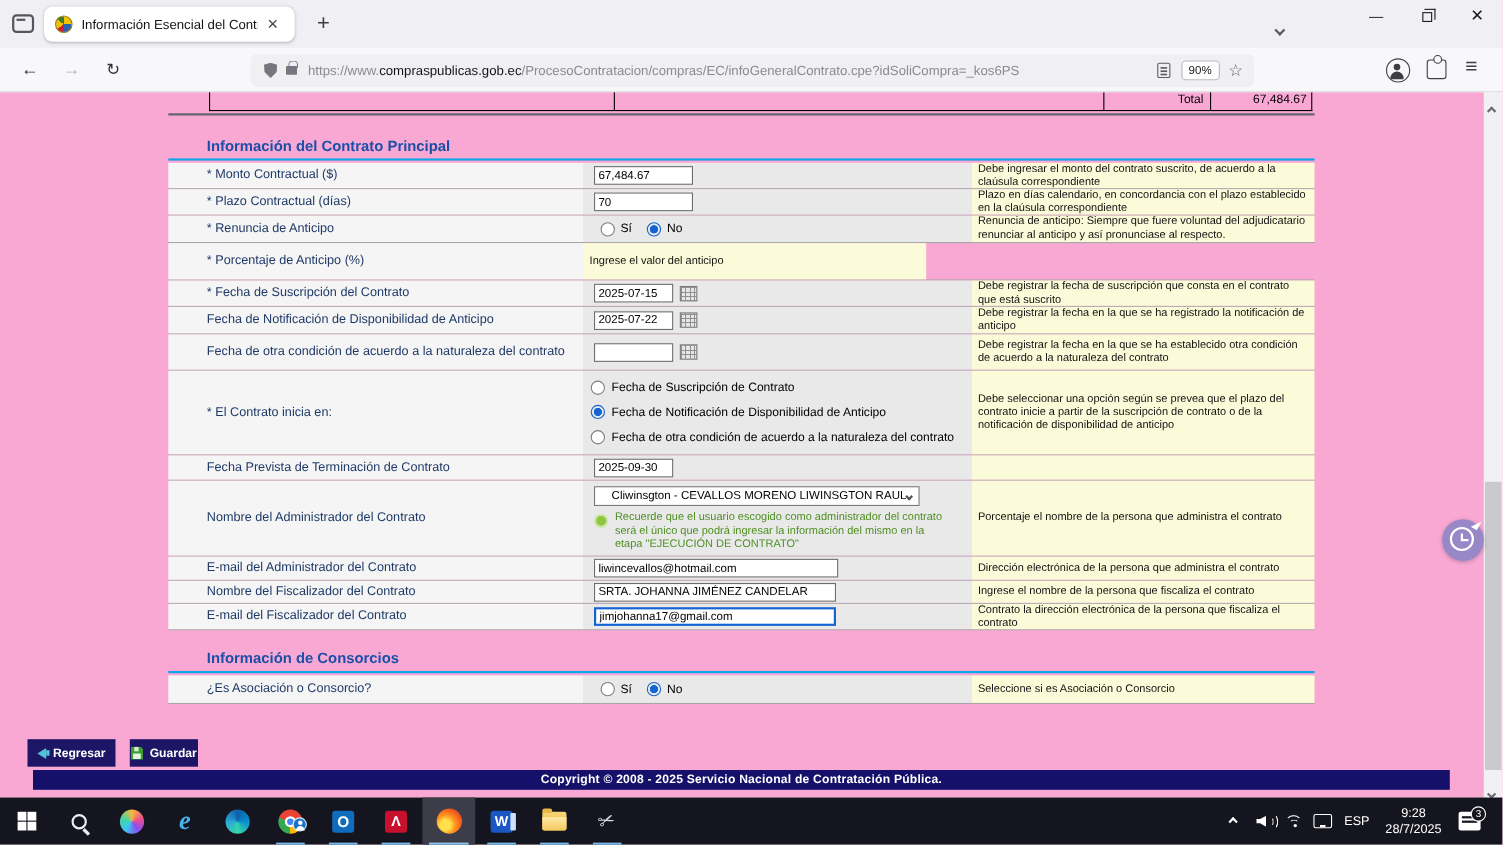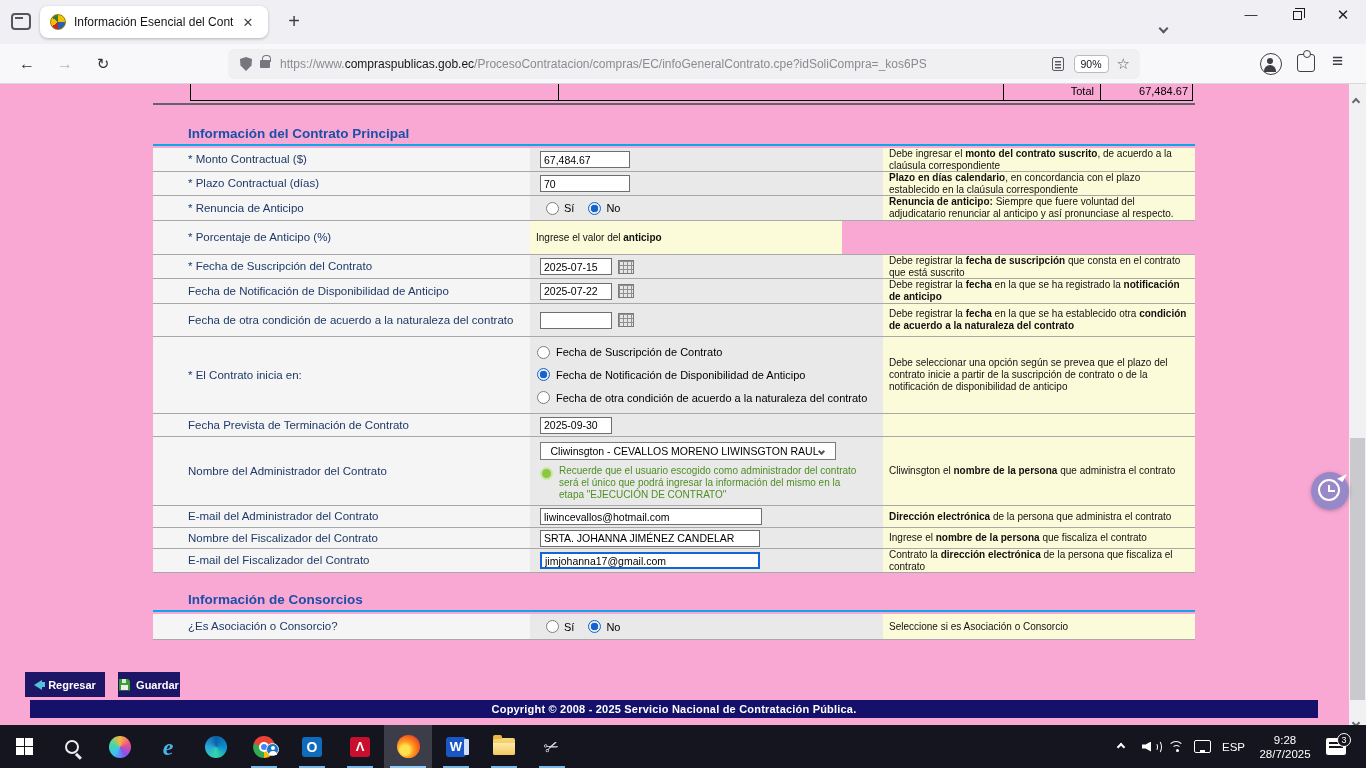--- a/index.html
+++ b/index.html
@@ -56,34 +56,34 @@
   .sec-head { position:absolute; left:153px; width:1042px; height:22px; border-bottom:2px solid #0ea5e9; }
   .sec-head span { font-size:13.5px; font-weight:bold; color:#1b4fa8; margin-left:35px; }
   .sh1 { top:40px; } .sh2 { top:506px; }
 
   .form { position:absolute; left:153px; top:64px; width:1042px; }
   .row14wrap { position:absolute; left:153px; top:530px; width:1042px; }
   .frow { display:flex; border-bottom:1px solid #a8a8a8; }
   .c-label { width:377px; background:#f5f5f5; display:flex; align-items:center; padding-left:35px; padding-right:14px; font-size:11.5px; color:#1f3a68; line-height:13px; }
   .c-field { width:353px; background:#e9e9e9; display:flex; align-items:center; padding-left:10px; position:relative; }
   .c-help { width:312px; background:#fcfbd9; font-size:10px; color:#111; line-height:12px; display:flex; align-items:center; padding:2px 8px 2px 6px; }
-  .c-help b { font-weight:bold; }
+  .c-help b { font-weight:normal; }
   .inp { height:17px; border:1px solid #6e6e6e; background:#fff; font-family:"Liberation Sans",sans-serif; font-size:10.5px; padding:0 3px; color:#000; }
   .w90{width:90px;} .w70{width:70px;} .w68{width:72px;} .w222{width:222px;} .w220{width:220px;}
   .inp.focused { border:2px solid #1464d2; width:220px; }
   .cal { width:16px; height:14px; border:1px solid #7a7a7a; margin-left:6px; background:#e6e6e6; background-image:repeating-linear-gradient(90deg,#909090 0 1px,transparent 1px 4px),repeating-linear-gradient(#909090 0 1px,transparent 1px 4px); flex:none; }
   .radio { width:13px; height:13px; border:1px solid #7e7e7e; border-radius:50%; background:#fff; display:inline-block; flex:none; }
   .radio.on { border:1.5px solid #1464d2; background:radial-gradient(circle,#1464d2 0 3.5px,transparent 4px); }
   .rlabel { font-size:11px; color:#000; margin:0 14px 0 5px; }
   .optline { display:flex; align-items:center; gap:6px; font-size:11px; color:#000; }
   .col { flex-direction:column; align-items:flex-start; justify-content:space-around; padding-top:4px; padding-bottom:4px; }
   .pct-line { font-size:11px; color:#000; display:flex; align-items:center; height:16px; }
   .pct-line b { display:inline-block; width:74px; }
   .redval { color:#c00000; font-weight:bold; font-size:12px; }
-  .sel { width:296px; height:20px; background:#fff; border:1px solid #7a7a7a; display:flex; align-items:center; justify-content:center; font-size:10.5px; color:#000; padding:0 6px 0 4px; }
+  .sel { width:296px; height:20px; background:#fff; border:1px solid #7a7a7a; display:flex; align-items:center; justify-content:flex-end; font-size:10.5px; color:#000; padding:0 6px 0 4px; }
   .note { display:flex; gap:6px; margin-top:5px; width:320px; }
   .gicon { width:13px; height:13px; border-radius:50%; background:#8dc63f; border:2px solid #cde6a8; flex:none; margin-top:2px; }
   .ntext { font-size:10px; color:#4e8f22; line-height:12px; width:300px; }
 
   .btn { position:absolute; height:25px; background:#1d1666; color:#fff; font-size:11px; font-weight:bold; display:flex; align-items:center; justify-content:center; gap:6px; }
   .btn-reg { left:25px; top:588px; width:80px; }
   .btn-gua { left:118px; top:588px; width:62px; }
   .backarrow { width:0; height:0; border-top:5px solid transparent; border-bottom:5px solid transparent; border-right:8px solid #52c2d8; position:relative; }
   .backarrow::after { content:""; position:absolute; left:8px; top:-2.5px; width:3px; height:5px; background:#52c2d8; }
   .floppy { width:11px; height:12px; background:#3c9d34; clip-path:polygon(0 0,78% 0,100% 22%,100% 100%,0 100%); position:relative; }
@@ -312,21 +312,21 @@
           <div class="sel">
             <span>Cliwinsgton - CEVALLOS MORENO LIWINSGTON RAUL</span>
             <span class="chev" style="width:5px;height:5px;border-color:#555"></span>
           </div>
           <div class="note">
             <span class="gicon"></span>
             <span class="ntext">Recuerde que el usuario escogido como administrador del contrato será el único que podrá ingresar la información del mismo en la etapa "EJECUCIÓN DE CONTRATO"</span>
           </div>
         </div>
         <div class="c-help">
-            <span><span>Cliwinsgton el </span><b>nombre de la persona</b><span> que administra el contrato</span></span>
+            <span><span>Porcentaje el </span><b>nombre de la persona</b><span> que administra el contrato</span></span>
           </div>
       </div>
 
       <div class="frow" style="height:22px">
         <div class="c-label">E-mail del Administrador del Contrato</div>
         <div class="c-field">
             <input class="inp w222" value="liwincevallos@hotmail.com" style="">
           </div>
         <div class="c-help">
             <span><b>Dirección electrónica</b><span> de la persona que administra el contrato</span></span>

